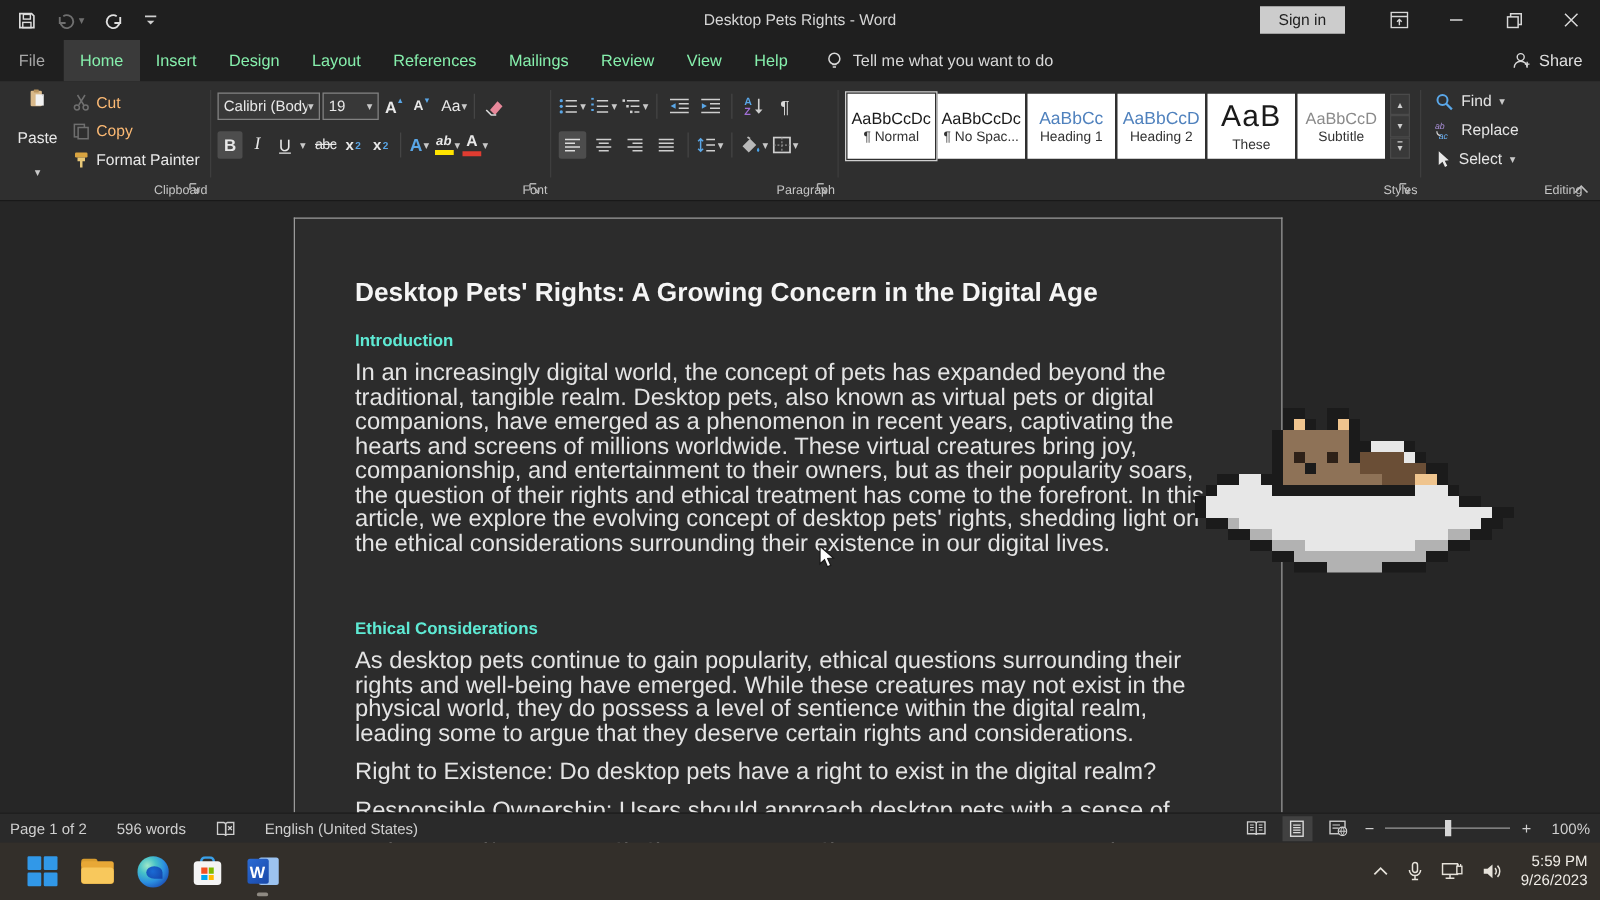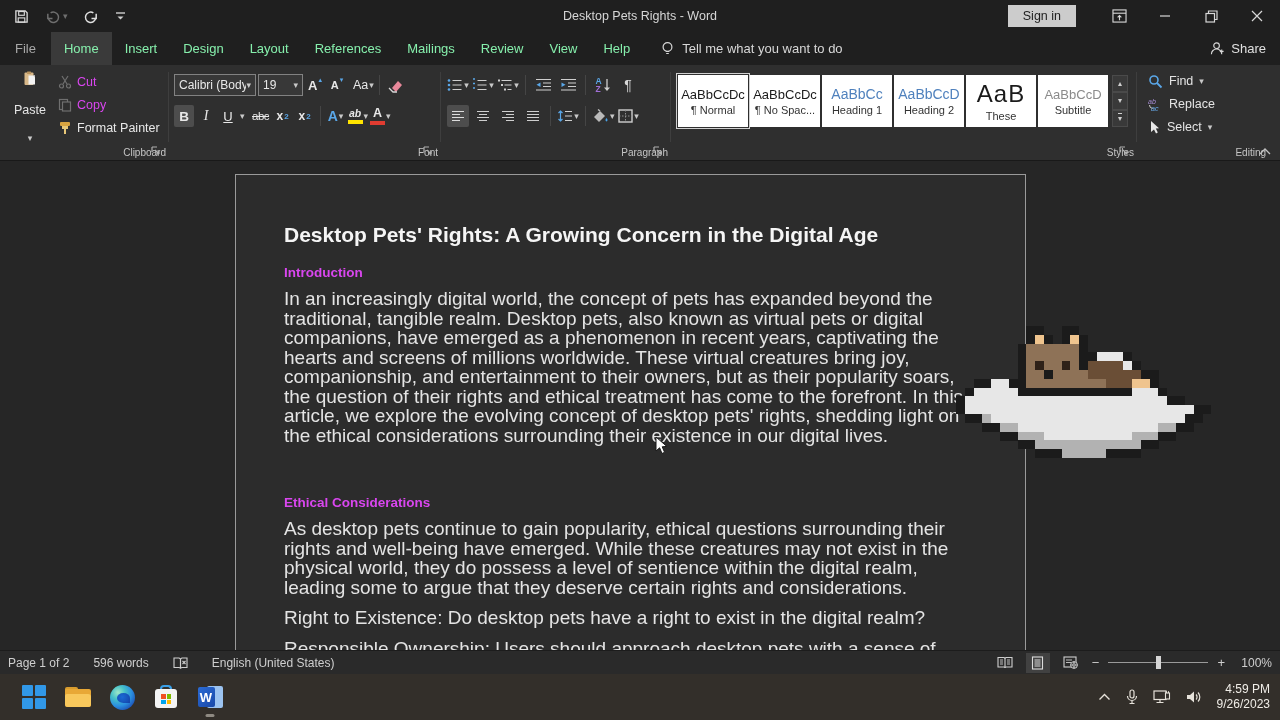--- a/index.html
+++ b/index.html
@@ -29,21 +29,21 @@
   .rgroup { position:absolute; top:0; height:95px; }
   .grouplabel { position:absolute; bottom:2px; left:0; width:100%; text-align:right; font-size:10px; color:#c6c6c6; }
   .launcher { position:absolute; bottom:4px; right:5px; }
   .gdivider { position:absolute; top:7px; bottom:18px; width:1px; background:#3e3e3e; }
   .collapse-ribbon { position:absolute; right:9px; bottom:5px; }
 
   .g-clipboard { left:0; width:166px; }
   .paste-big { position:absolute; left:8px; top:6px; width:44px; height:72px; display:flex; flex-direction:column; align-items:center; justify-content:center; gap:17px; font-size:12.5px; color:#e6e6e6; border-radius:2px; }
   .clip-small { position:absolute; left:58px; top:8px; display:flex; flex-direction:column; gap:6px; }
   .clip-row { display:flex; align-items:center; gap:5px; font-size:12.5px; height:17px; }
-  .disabled-txt { color:#d946ef; }
+  .disabled-txt { color:#fdba74; }
 
   .g-font { left:170px; width:268px; }
   .frow { position:absolute; left:4px; display:flex; align-items:center; gap:2px; }
   .frow1 { top:9px; } .frow2 { top:40px; }
   .combo { height:22px; background:#383838; border:1px solid #828282; display:flex; align-items:center; font-size:12px; color:#e8e8e8; padding:0 4px; }
   .combo .cv { flex:1; white-space:nowrap; overflow:hidden; }
   .caret { font-size:9px; color:#c9c9c9; line-height:1; }
   .fbtn { min-width:20px; height:22px; display:flex; align-items:center; justify-content:center; border-radius:2px; gap:1px; }
   .fbtn.active { background:#4d4d4d; }
   .vsep { width:1px; height:20px; background:#454545; margin:0 3px; }
@@ -89,21 +89,21 @@
 
   .g-editing { left:1138px; width:128px; }
   .erow { display:flex; align-items:center; gap:6px; font-size:12.5px; color:#e4e4e4; height:20px; }
   .erows { position:absolute; left:10px; top:6px; display:flex; flex-direction:column; gap:3px; }
 
   
   .canvas { position:absolute; top:162px; left:0; width:1280px; height:488px; background:#262626; }
   .page { position:absolute; left:235px; top:12px; width:791px; height:476px; background:#2c2c2c; border:1px solid #9a9a9a; border-bottom:none; }
   .doc { padding:47px 47px 0 48px; }
   .doc-title { font-size:21px; font-weight:bold; color:#f5f5f5; line-height:1.25; }
-  .doc-h { font-size:13.5px; font-weight:bold; color:#d946ef; margin-top:17px; }
+  .doc-h { font-size:13.5px; font-weight:bold; color:#5eead4; margin-top:17px; }
   .doc-p { font-size:19px; line-height:19.5px; color:#e4e4e4; margin-top:9px; }
   .doc-gap { height:33px; }
 
   
   .pet { position:absolute; left:956px; top:326px; width:264px; height:132px; }
   .cursor { position:absolute; left:655px; top:436px; }
 
   
   .statusbar { position:absolute; top:650px; left:0; width:1280px; height:24px; background:#2a2a2a; border-top:1px solid #1c1c1c; display:flex; align-items:center; font-size:12px; color:#cfcfcf; }
   .sb-left { display:flex; align-items:flex-end; margin-left:8px; }
@@ -933,17 +933,17 @@
           <path d="M13.5 3 v-1.8 M15.5 3 v-1.8" stroke="#e6e2da" stroke-width="1"></path>
         </svg>
     </span>
     <span>
       <svg width="16" height="14" viewBox="0 0 16 14">
           <path d="M1 5 h3 L8 1.5 v11 L4 9 h-3 z" fill="#e6e2da"></path>
           <path d="M10 4.5 a3.5 3.5 0 0 1 0 5 M12 2.5 a6.5 6.5 0 0 1 0 9" fill="none" stroke="#e6e2da" stroke-width="1.2"></path>
         </svg>
     </span>
     <span class="clock">
-      <div>4:59 PM</div>
+      <div>5:59 PM</div>
       <div>9/26/2023</div>
     </span>
   </div>
 </div>
 
 </body></html>

